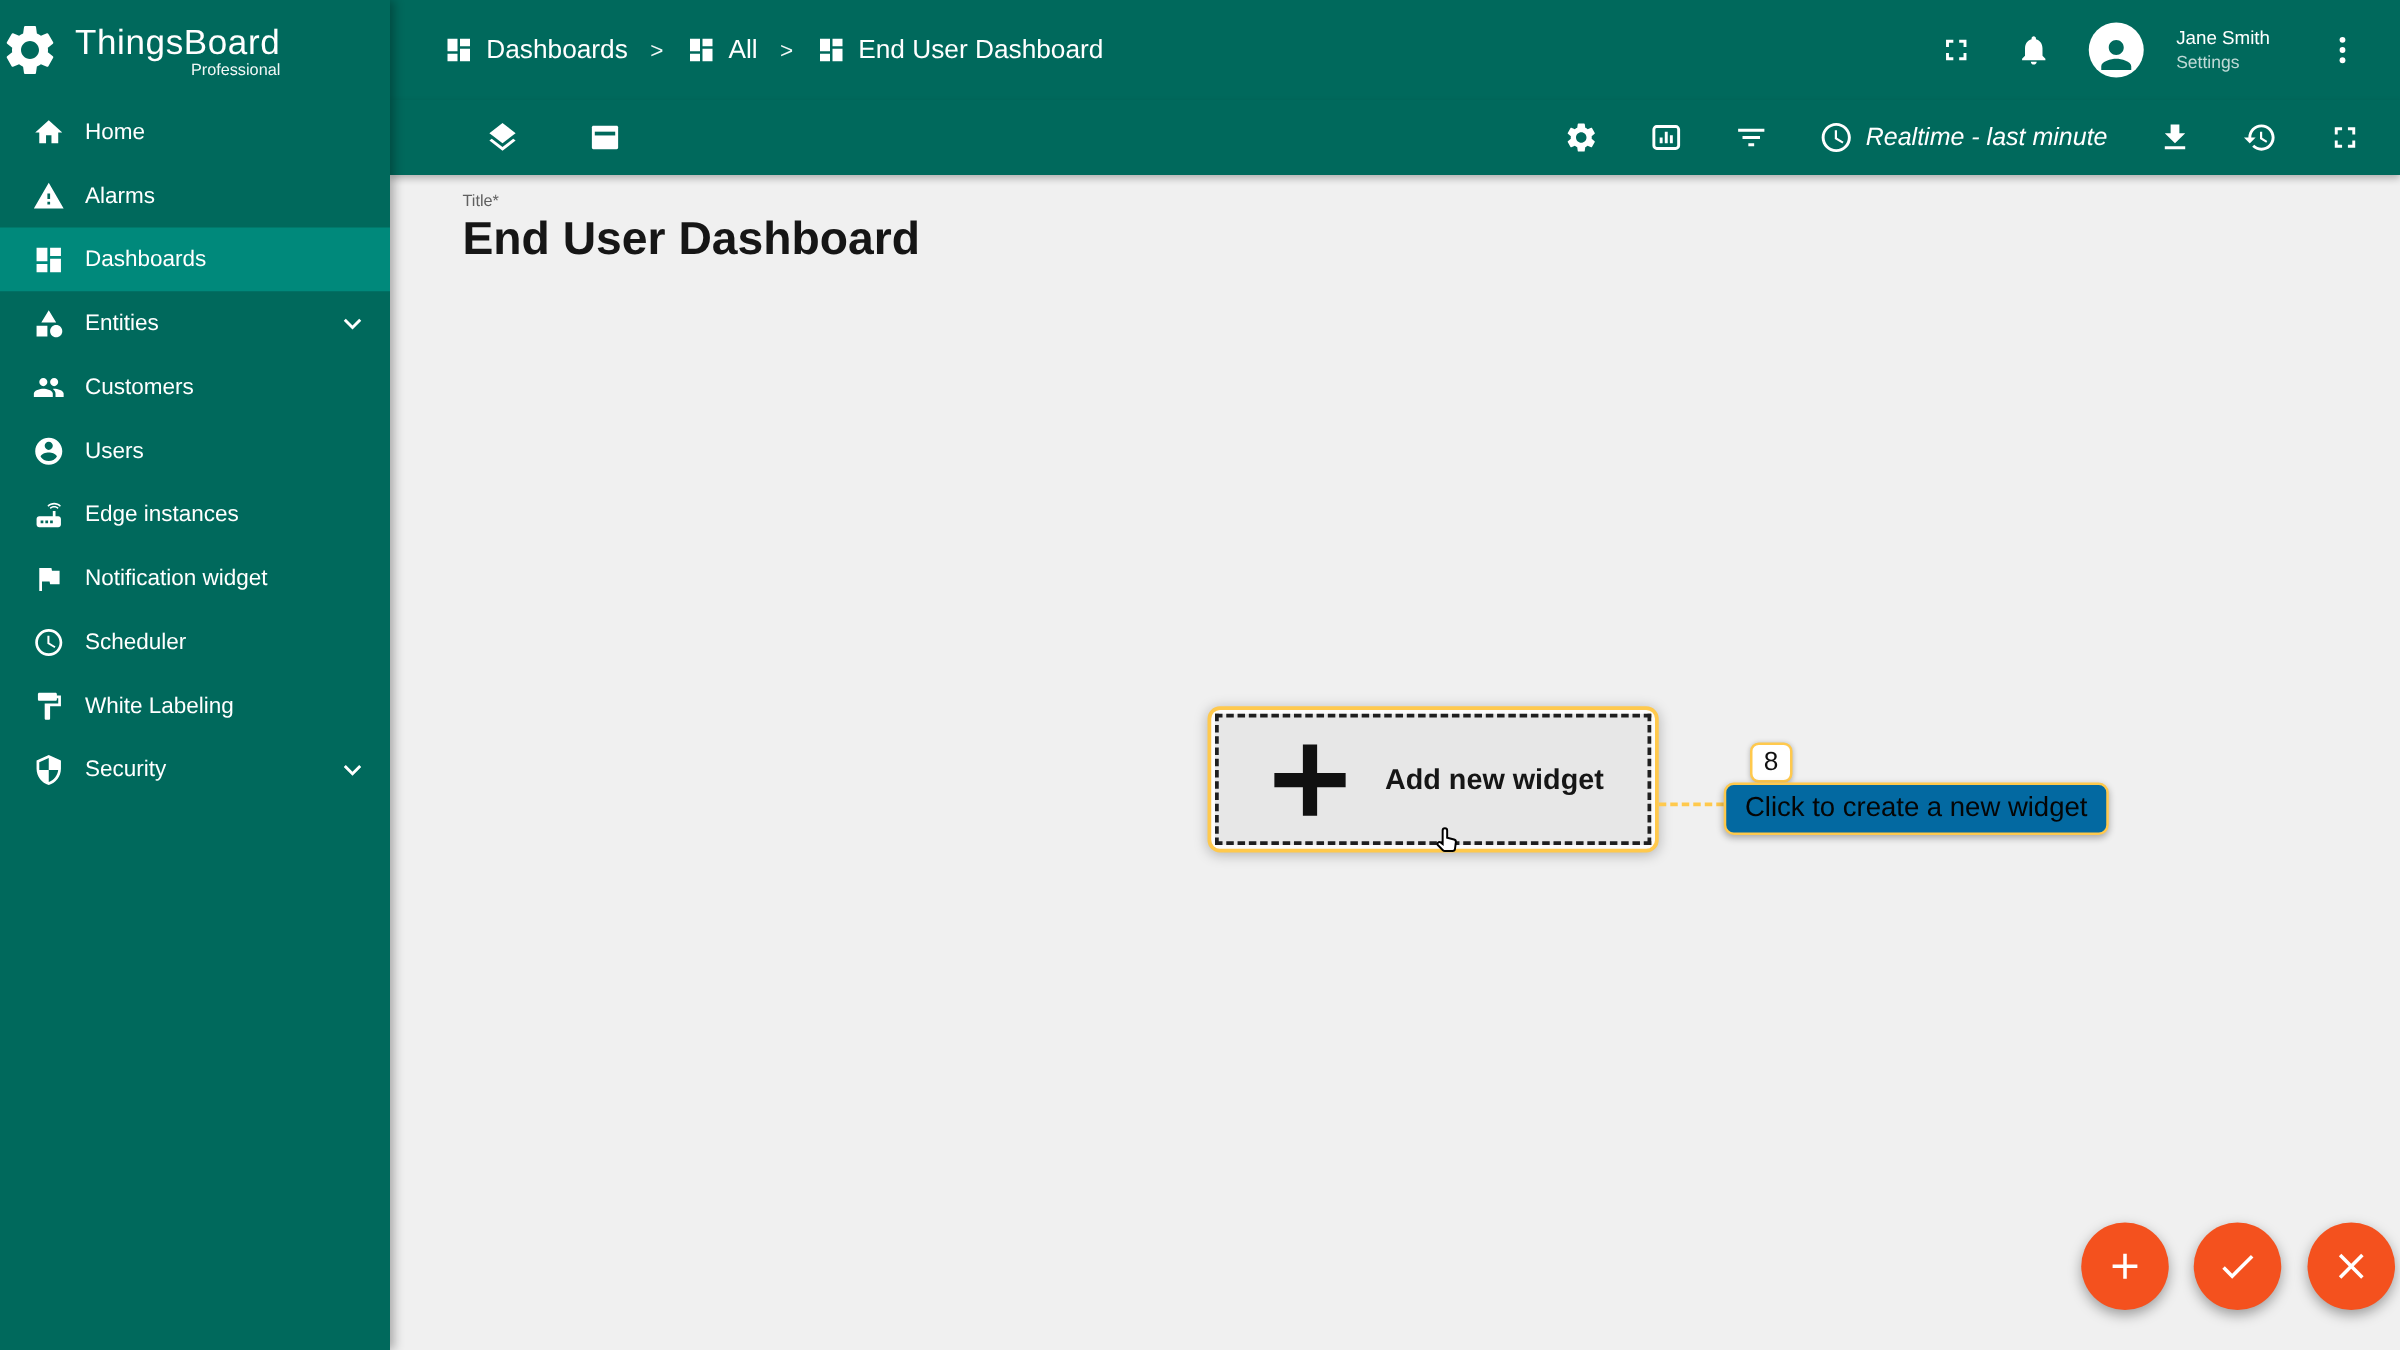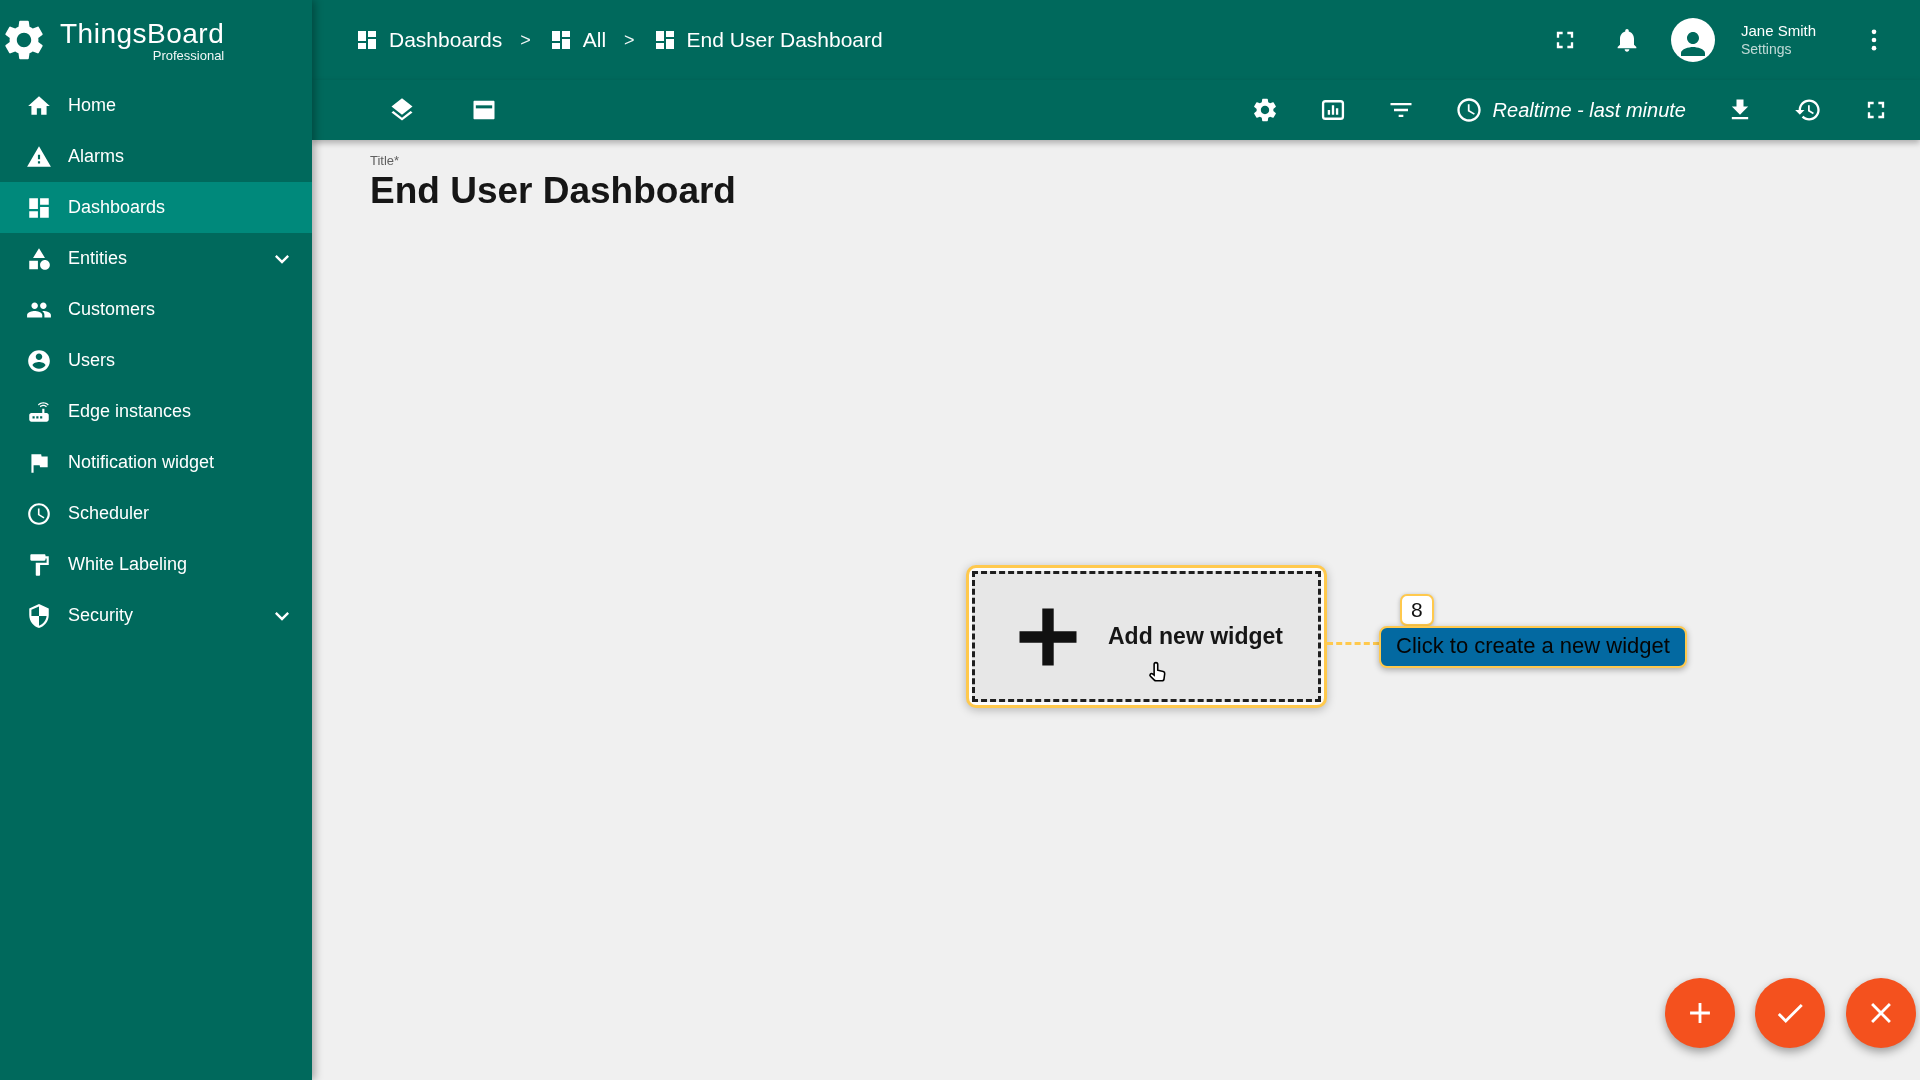--- a/index.html
+++ b/index.html
@@ -63,21 +63,21 @@
   
   .content{position:relative;flex:1;background:var(--content-bg);overflow:hidden;margin-left:32px;}
   .title-block{position:absolute;left:26px;top:13px;}
   .title-label{font-size:13px;color:#606060;display:block;}
   .title-input{border:none;background:transparent;font-family:"Liberation Sans",sans-serif;
     font-size:37px;font-weight:700;color:#161616;width:820px;padding:2px 0 0 0;outline:none;}
 
   
   .add-widget-wrap{position:absolute;left:622px;top:425px;border:3px solid var(--tour-yellow);
     border-radius:10px;padding:3px;background:#fcfcfc;box-shadow:0 2px 10px rgba(0,0,0,.25);}
-  .add-widget{width:349px;height:131px;border:3px dashed #1f1f1f;background:#e7e7e7;
+  .add-widget{width:349px;height:105px;border:3px dashed #1f1f1f;background:#e7e7e7;
     display:flex;align-items:center;justify-content:center;gap:22px;cursor:pointer;}
   .plus-glyph{width:76px;height:76px;color:#111;}
   .add-widget-label{font-size:23px;font-weight:700;color:#161616;}
 
   .cursor-hand{position:absolute;left:800px;top:519px;width:27px;height:27px;z-index:9;}
 
   .tour-connector{position:absolute;left:983px;top:502px;width:52px;border-top:3px dashed var(--tour-yellow);}
   .tour-badge{position:absolute;left:1056px;top:454px;background:#fff;border:2px solid var(--tour-yellow);
     border-radius:7px;padding:2px 9px;font-size:21px;color:#111;box-shadow:0 1px 4px rgba(0,0,0,.25);}
   .tour-tooltip{position:absolute;left:1035px;top:486px;background:#0369a1;border:2px solid var(--tour-yellow);

